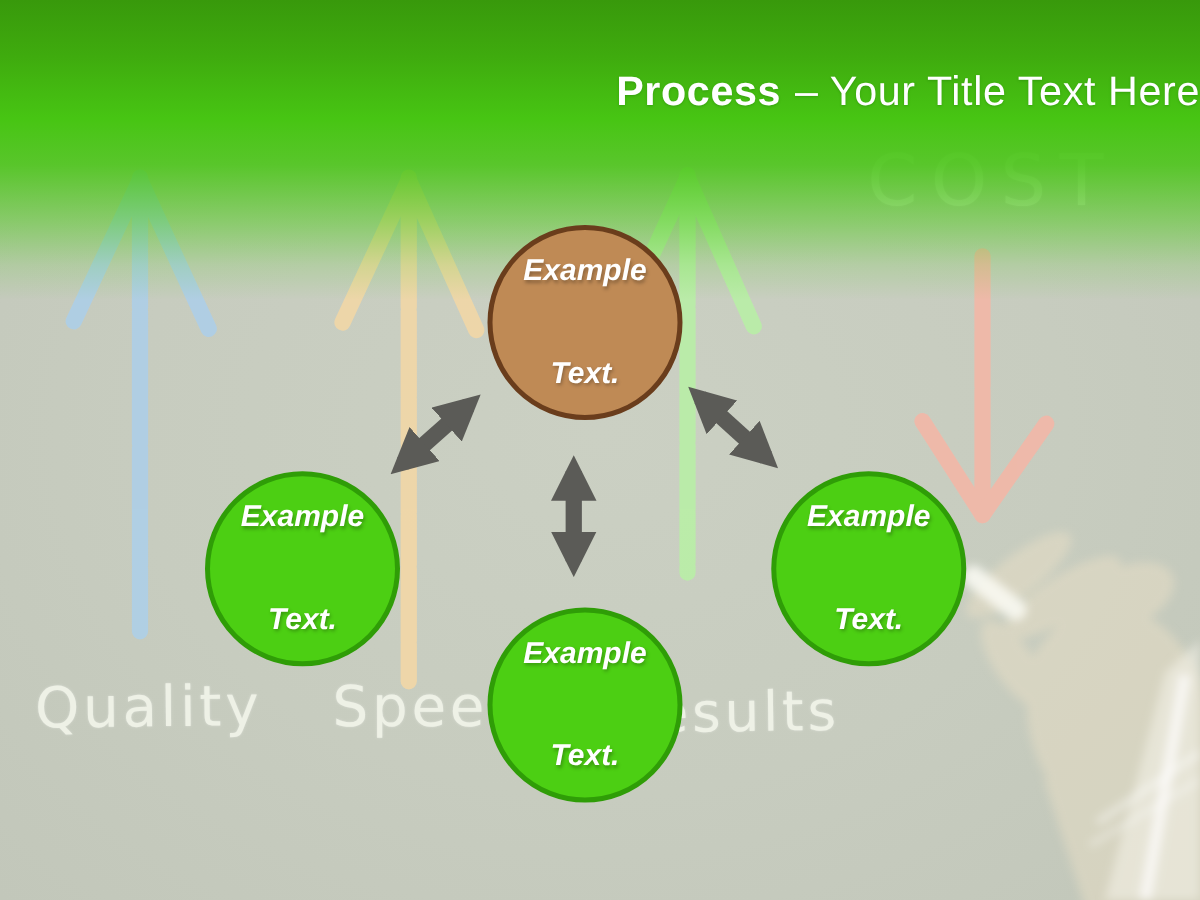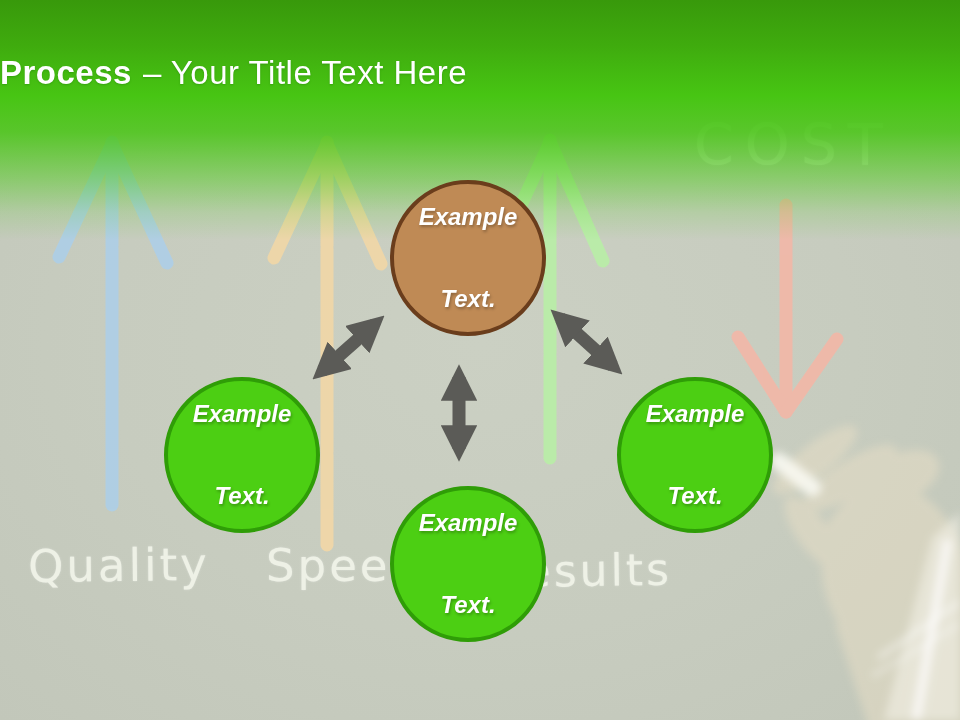--- a/index.html
+++ b/index.html
@@ -39,21 +39,21 @@
     box-sizing:border-box;display:flex;flex-direction:column;align-items:center;justify-content:center;
     color:#fff;font-weight:bold;font-style:italic;font-size:24px;line-height:34px;
     text-shadow:1px 2px 3px rgba(0,0,0,.28);gap:48px;}
   .node-green{background:var(--node_green,#4ccf13);border:4px solid var(--node_green_border,#2f9d07);}
   .node-brown{background:var(--node_brown,#bf8a55);border:4px solid var(--node_brown_border,#6a3d1c);}
   .node-top{left:390px;top:180px;}
   .node-left{left:164px;top:377px;}
   .node-right{left:617px;top:377px;}
   .node-bottom{left:390px;top:486px;}
 
-  .title{position:absolute;left:0;top:54px;width:960px;text-align:left;z-index:6;
+  .title{position:absolute;left:0;top:54px;width:960px;text-align:right;z-index:6;
     color:#ffffff;font-size:33px;letter-spacing:.5px;
     text-shadow:0 1px 2px rgba(0,80,0,.25);}
   .t-bold{font-weight:bold;}
   .t-rest{font-weight:normal;margin-left:11px;}
 
   .chalk-stroke{fill:none;stroke-linecap:round;opacity:.82;}
   .chalk-stem{stroke-dasharray:58 2 44 3 68 2 36 3 52 2 40 3;}
 </style>
 </head>
 <body>

